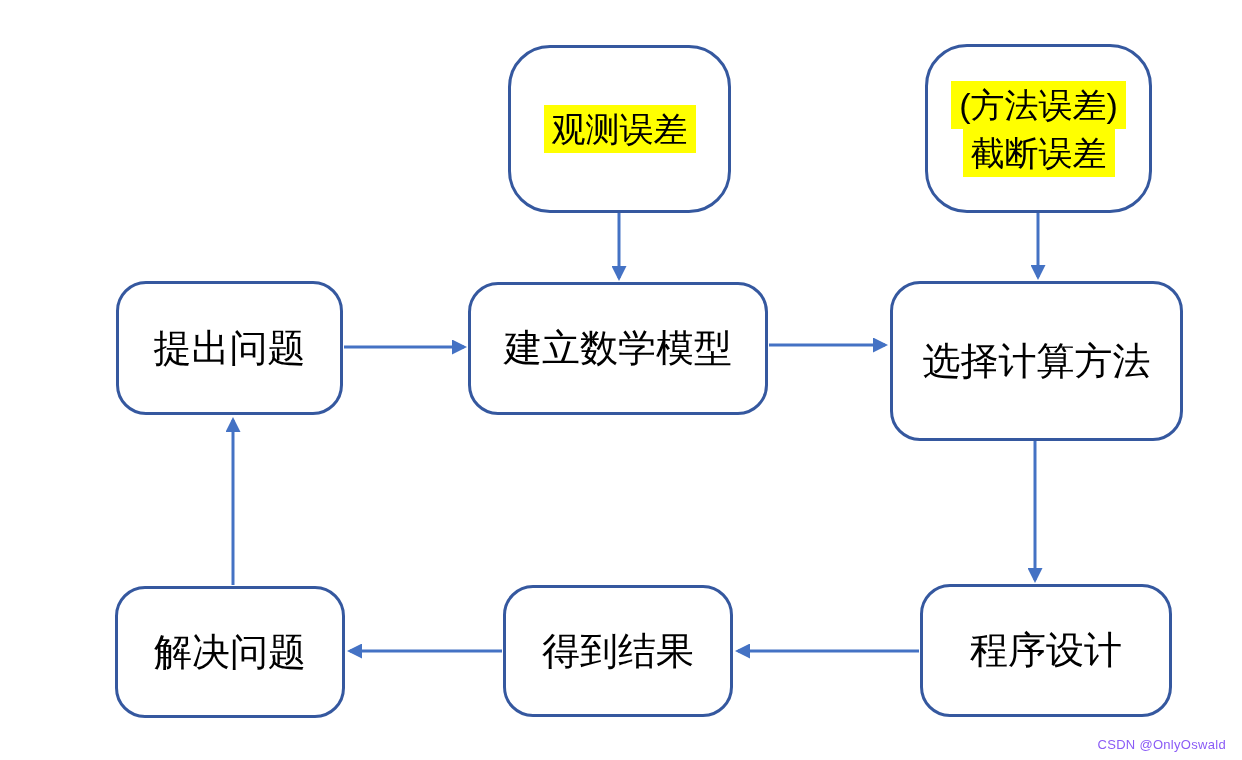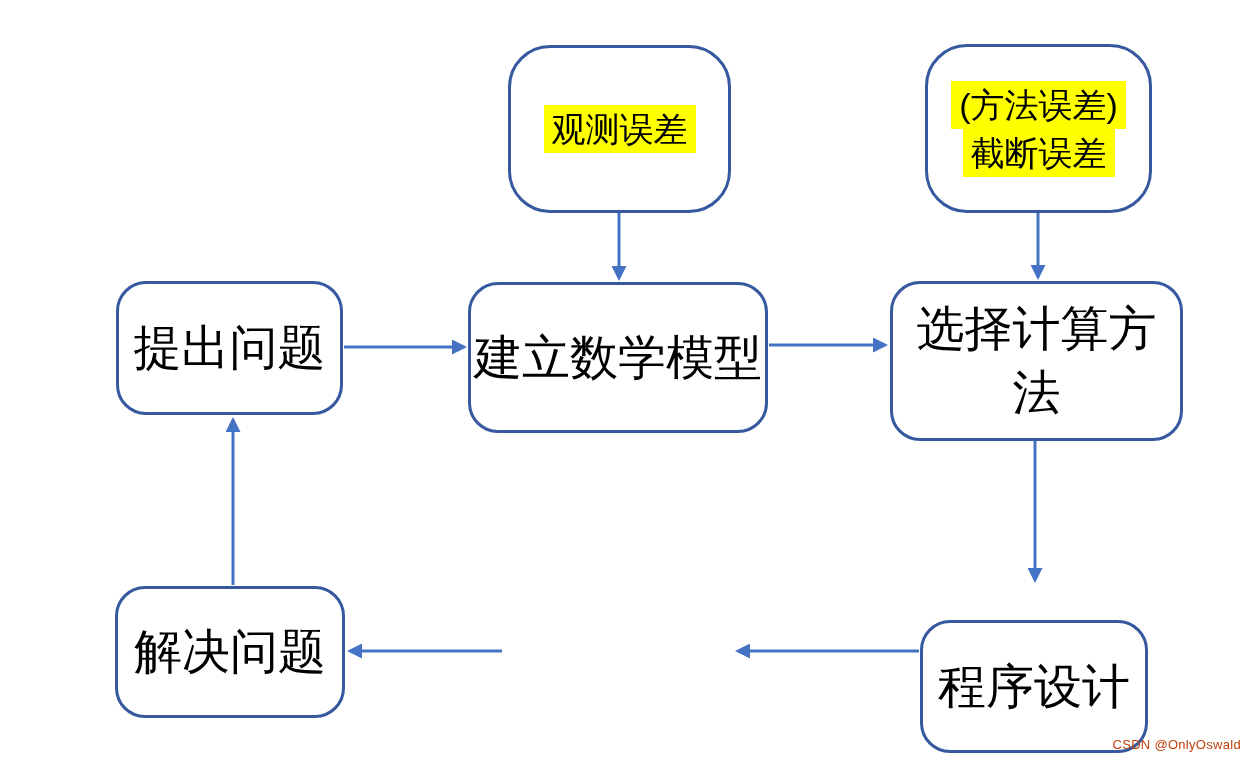--- a/index.html
+++ b/index.html
@@ -24,53 +24,53 @@
     border: 3px solid #35589f;
     background: #ffffff;
     display: flex;
     flex-direction: column;
     align-items: center;
     justify-content: center;
     text-align: center;
   }
   .node.process {
     border-radius: 30px;
-    font-size: 48px;
+    font-size: 38px;
   }
   .node.note {
     border-radius: 42px;
     font-size: 34px;
     line-height: 48px;
   }
   .hl {
     display: block;
     background: #ffff00;
     padding: 0 8px;
     white-space: nowrap;
   }
   
   #node-observation-error { left: 508px; top: 45px;  width: 223px; height: 168px; }
   #node-truncation-error  { left: 925px; top: 44px;  width: 227px; height: 169px; }
   #node-raise-problem     { left: 116px; top: 281px; width: 227px; height: 134px; }
-  #node-build-model       { left: 468px; top: 282px; width: 300px; height: 151px; text-align: right; }
+  #node-build-model       { left: 468px; top: 282px; width: 300px; height: 133px; text-align: right; }
   #node-choose-method     { left: 890px; top: 281px; width: 293px; height: 160px; }
   #node-solve-problem     { left: 115px; top: 586px; width: 230px; height: 132px; align-items: center; }
   #node-get-result        { left: 503px; top: 585px; width: 230px; height: 132px; }
-  #node-program-design    { left: 920px; top: 584px; width: 228px; height: 133px; margin-top: 36px; }
+  #node-program-design    { left: 920px; top: 584px; width: 252px; height: 133px; }
   .edge {
     stroke: #4472c4;
     stroke-width: 3;
     fill: none;
   }
   #watermark {
     position: absolute;
-    right: 1px;
+    right: 16px;
     bottom: 8px;
     font-size: 13px;
-    color: #c2410c;
+    color: #8b5cf6;
     letter-spacing: 0.3px;
   }
 </style>
 </head>
 <body>
 
 <div id="stage">
 
   <svg id="edges-svg" viewBox="0 0 1242 760" xmlns="http://www.w3.org/2000/svg">
     <defs>
@@ -107,20 +107,23 @@
   </div>
 
   <div class="node process" id="node-choose-method">
     <span>选择计算方法</span>
   </div>
 
   <div class="node process" id="node-solve-problem">
     <span>解决问题</span>
   </div>
 
+  <div class="node process" id="node-get-result">
+    <span>得到结果</span>
+  </div>
 
   <div class="node process" id="node-program-design">
     <span>程序设计</span>
   </div>
 
   <div id="watermark">CSDN @OnlyOswald</div>
 
 </div>
 
 </body></html>

